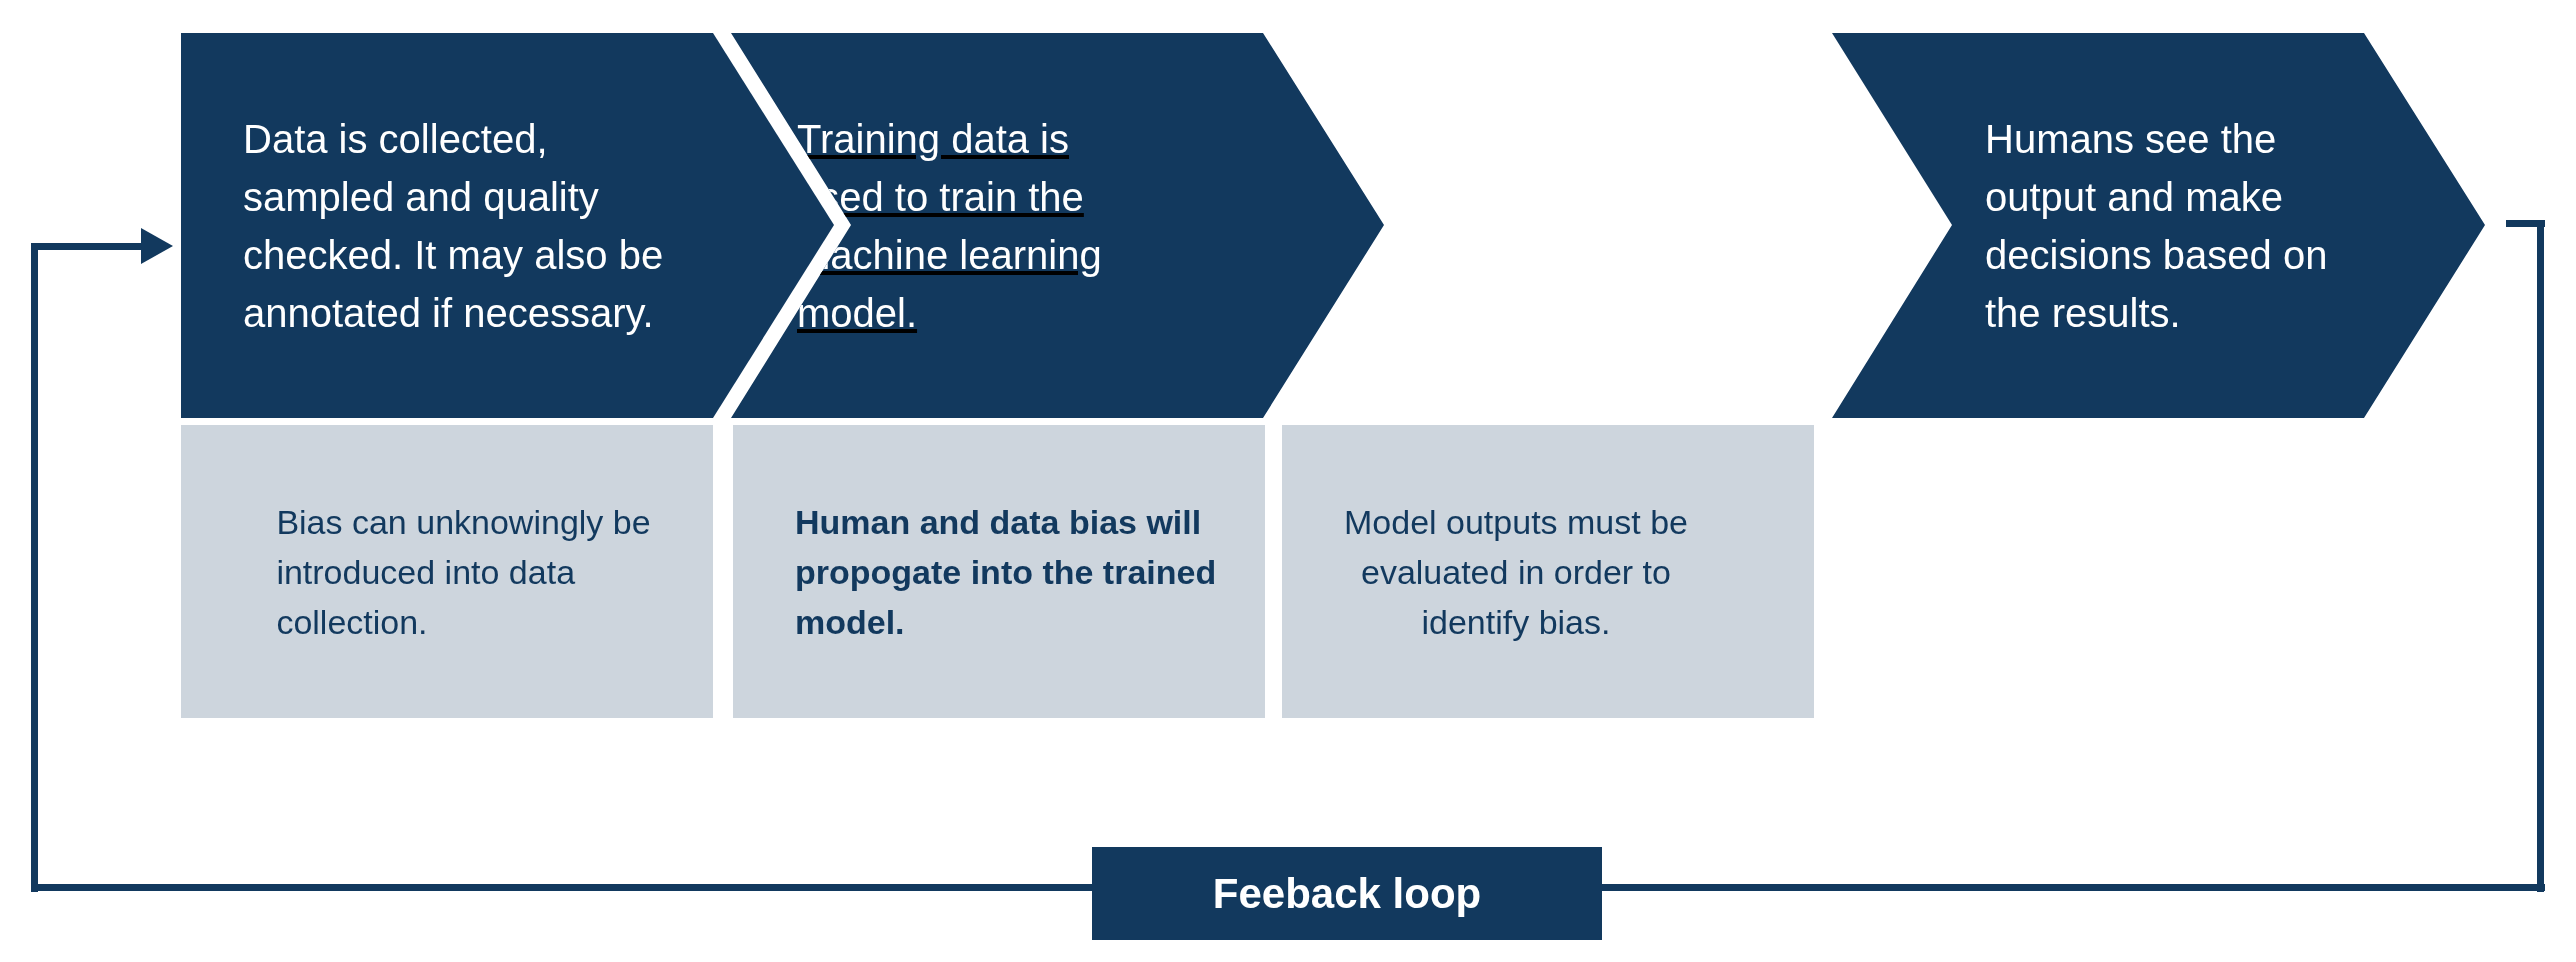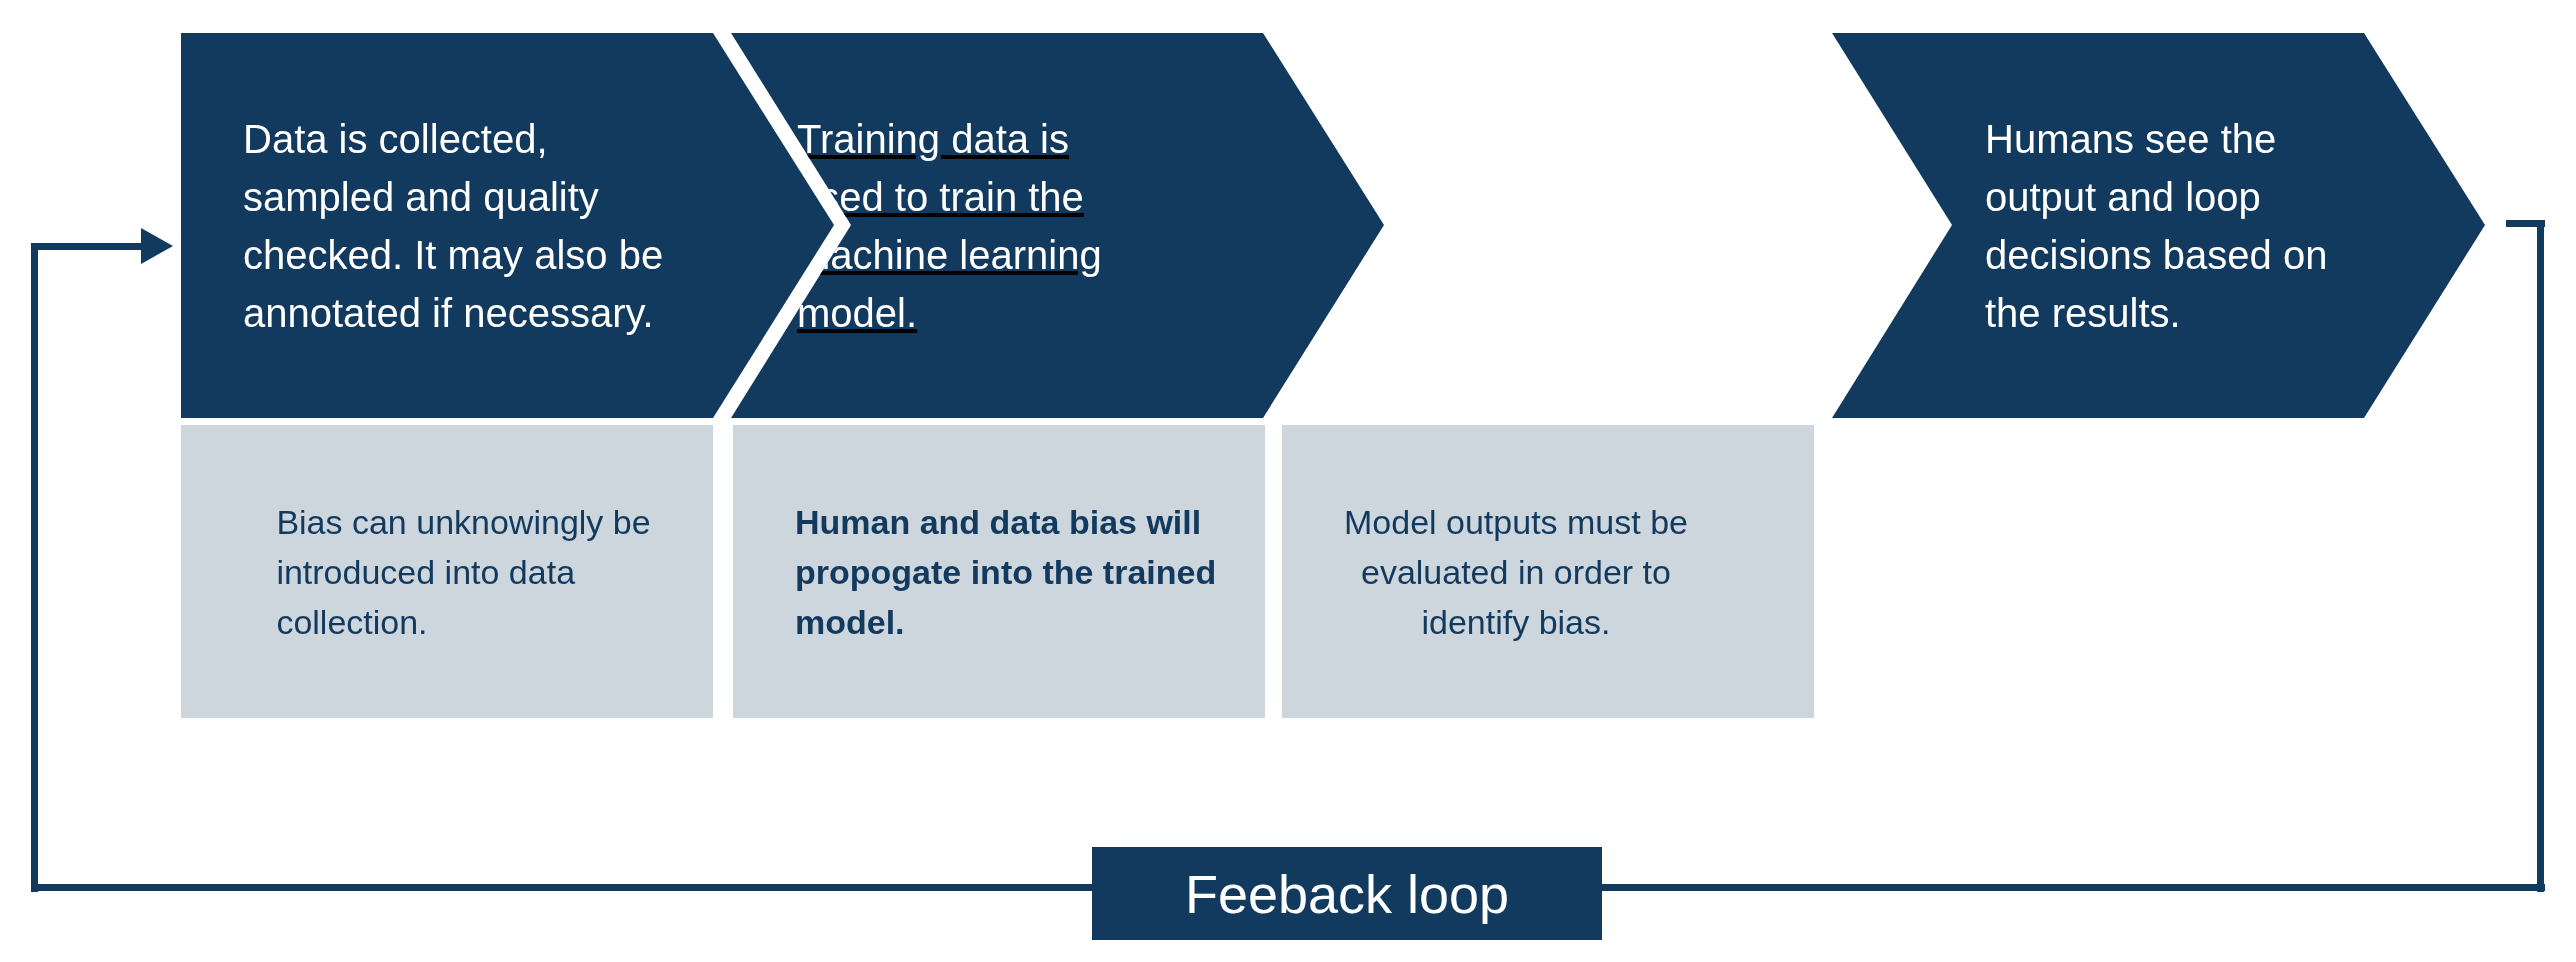--- a/index.html
+++ b/index.html
@@ -83,22 +83,22 @@
     width:510px;
     height:93px;
     background:var(--navy);
     display:flex;
     align-items:center;
     justify-content:center;
     z-index:5;
   }
   .feedback-label span{
     color:var(--white);
-    font-size:54px;
-    font-weight:400;
+    font-size:42px;
+    font-weight:700;
   }
 </style>
 </head>
 <body>
 
 <div class="canvas">
 
   <div class="fb-line" style="left:31px;top:243px;width:114px;height:7.3px;"></div>
   <div class="fb-arrowhead" style="left:141px;top:228px;"></div>
   <div class="fb-line" style="left:31px;top:243px;width:7.3px;height:649px;"></div>
@@ -113,21 +113,21 @@
 annotated if necessary.</div>
   </div>
   <div class="chevron notched" style="left:731px;text-decoration:underline;">
     <div class="chevron-text pad2">Training data is
 used to train the
 machine learning
 model.</div>
   </div>
   <div class="chevron notched" style="left:1832px;">
     <div class="chevron-text pad4">Humans see the
-output and loop
+output and make
 decisions based on
 the results.</div>
   </div>
 
   <div class="bias-box" style="left:181px;justify-content:center;">
     <div class="bias-text">Bias can unknowingly be
 introduced into data
 collection.</div>
   </div>
   <div class="bias-box" style="left:733px;font-weight:bold;">

